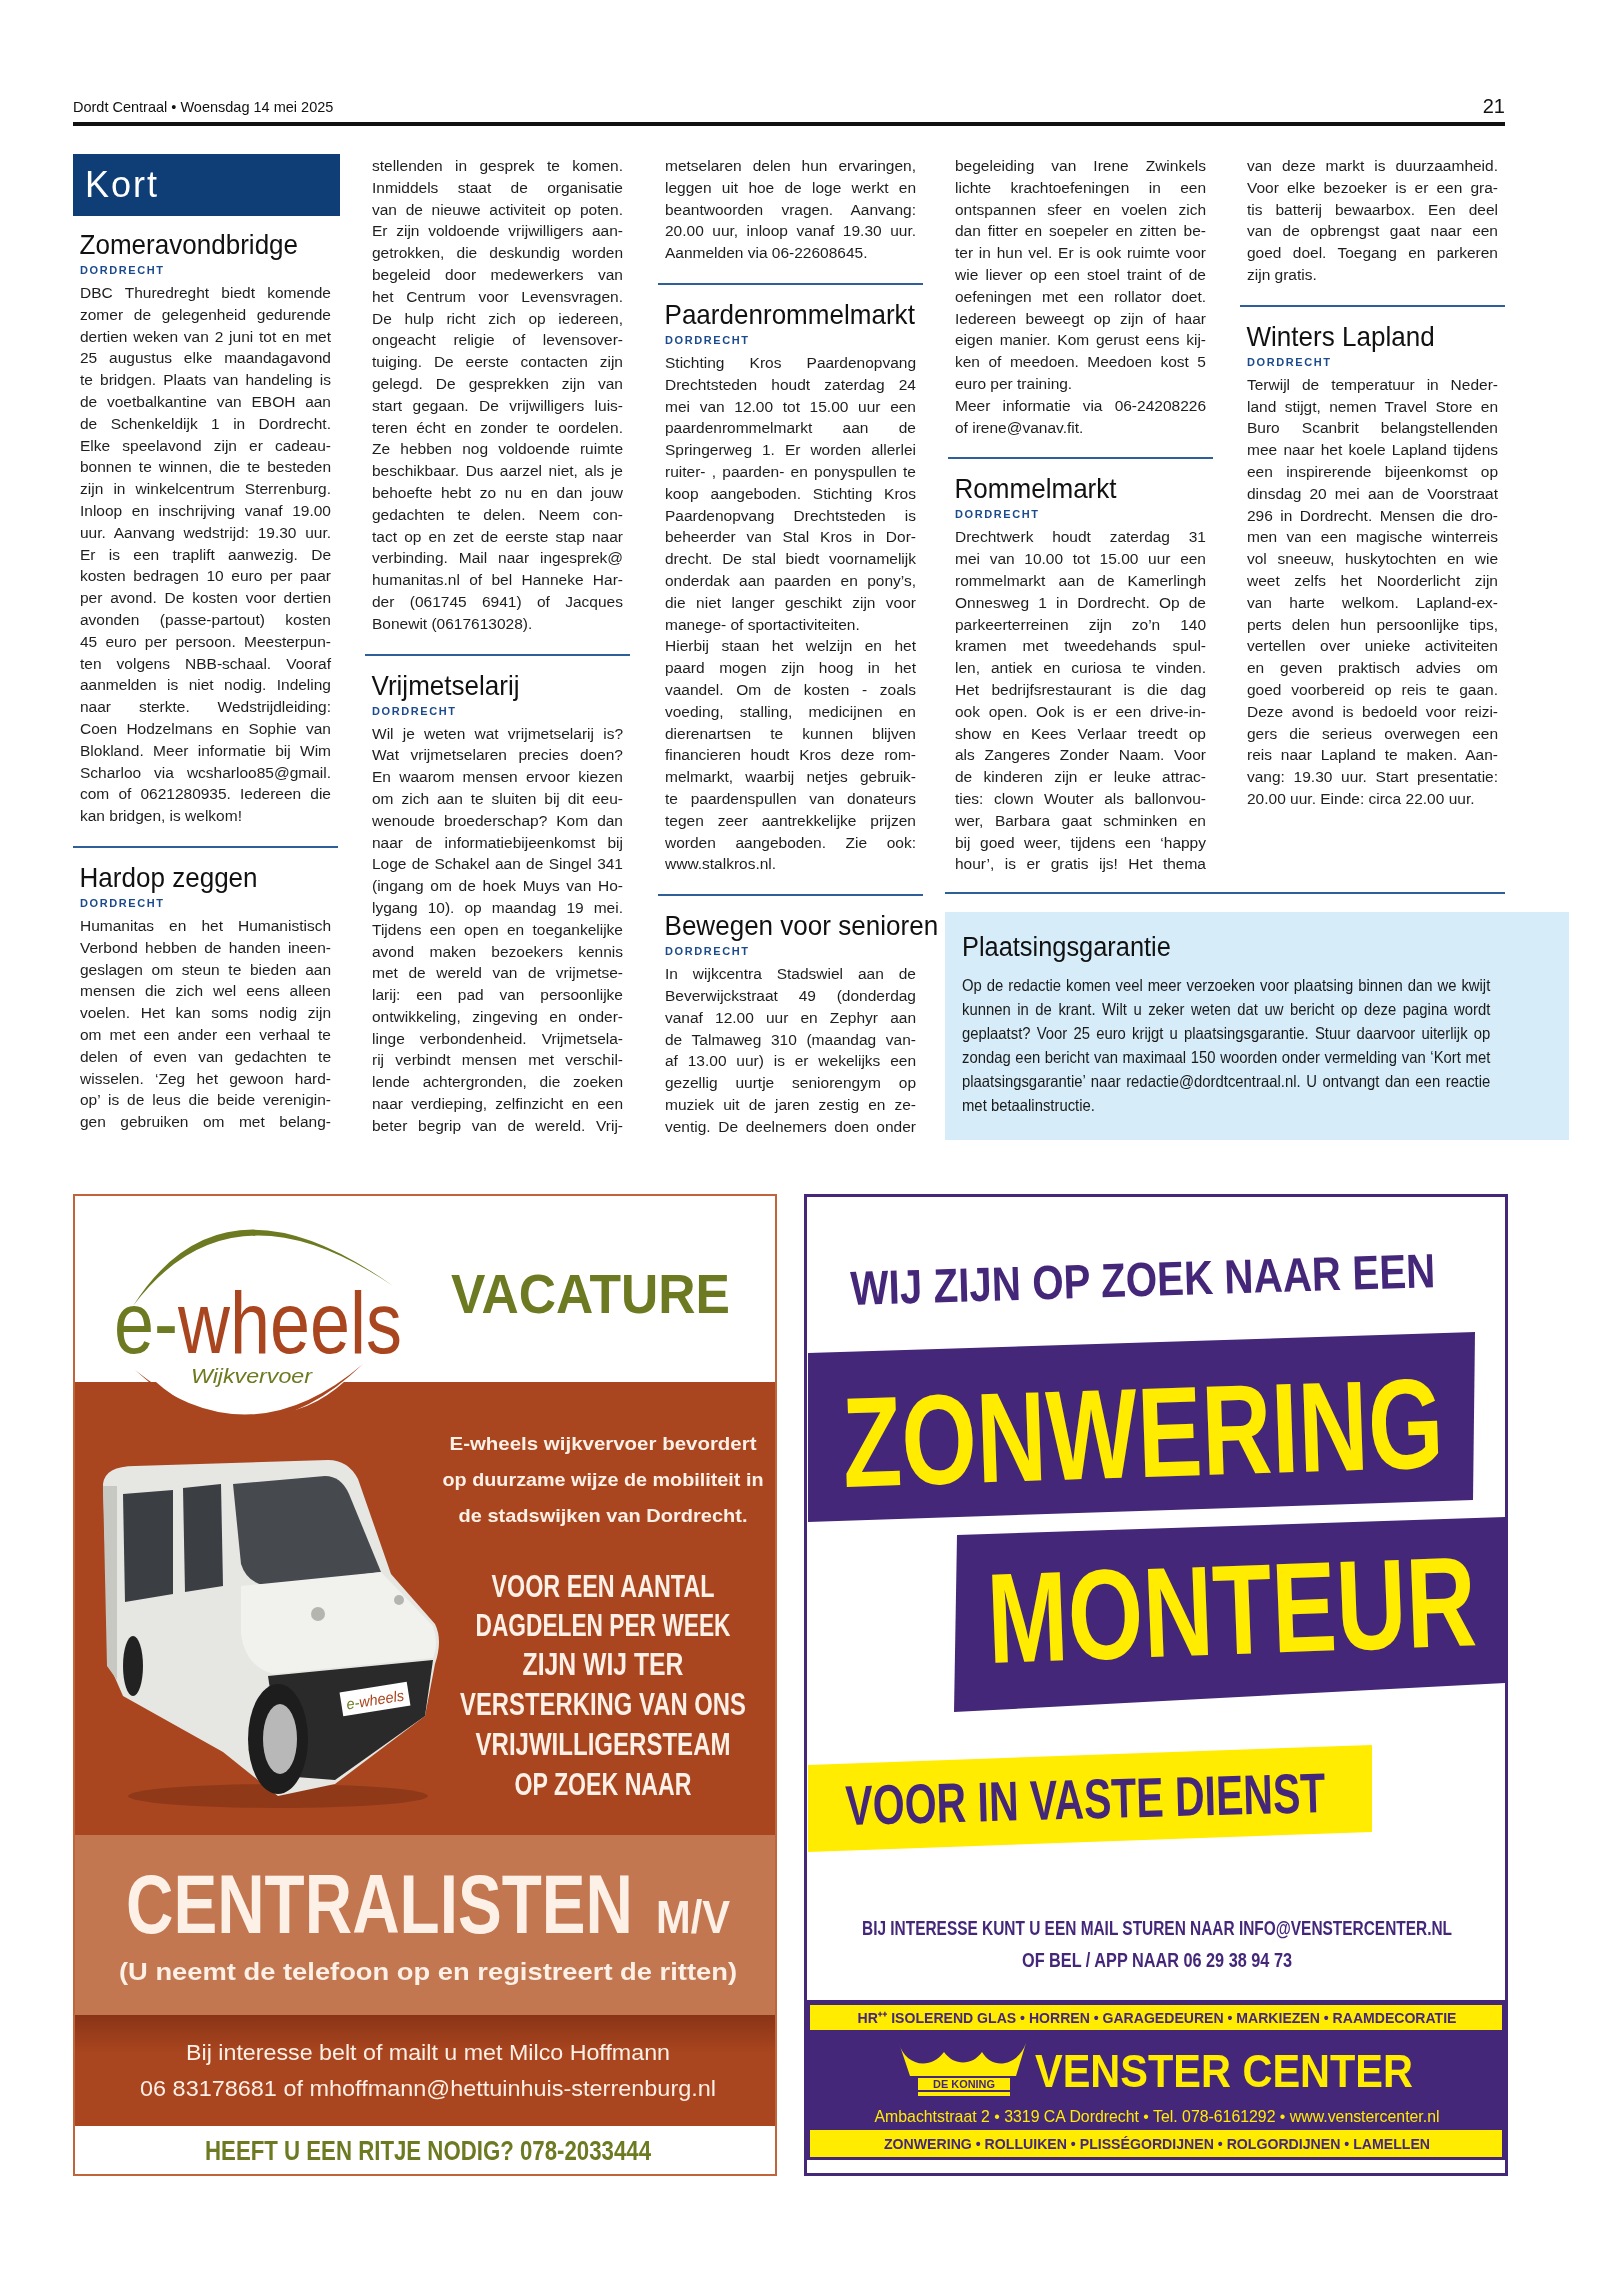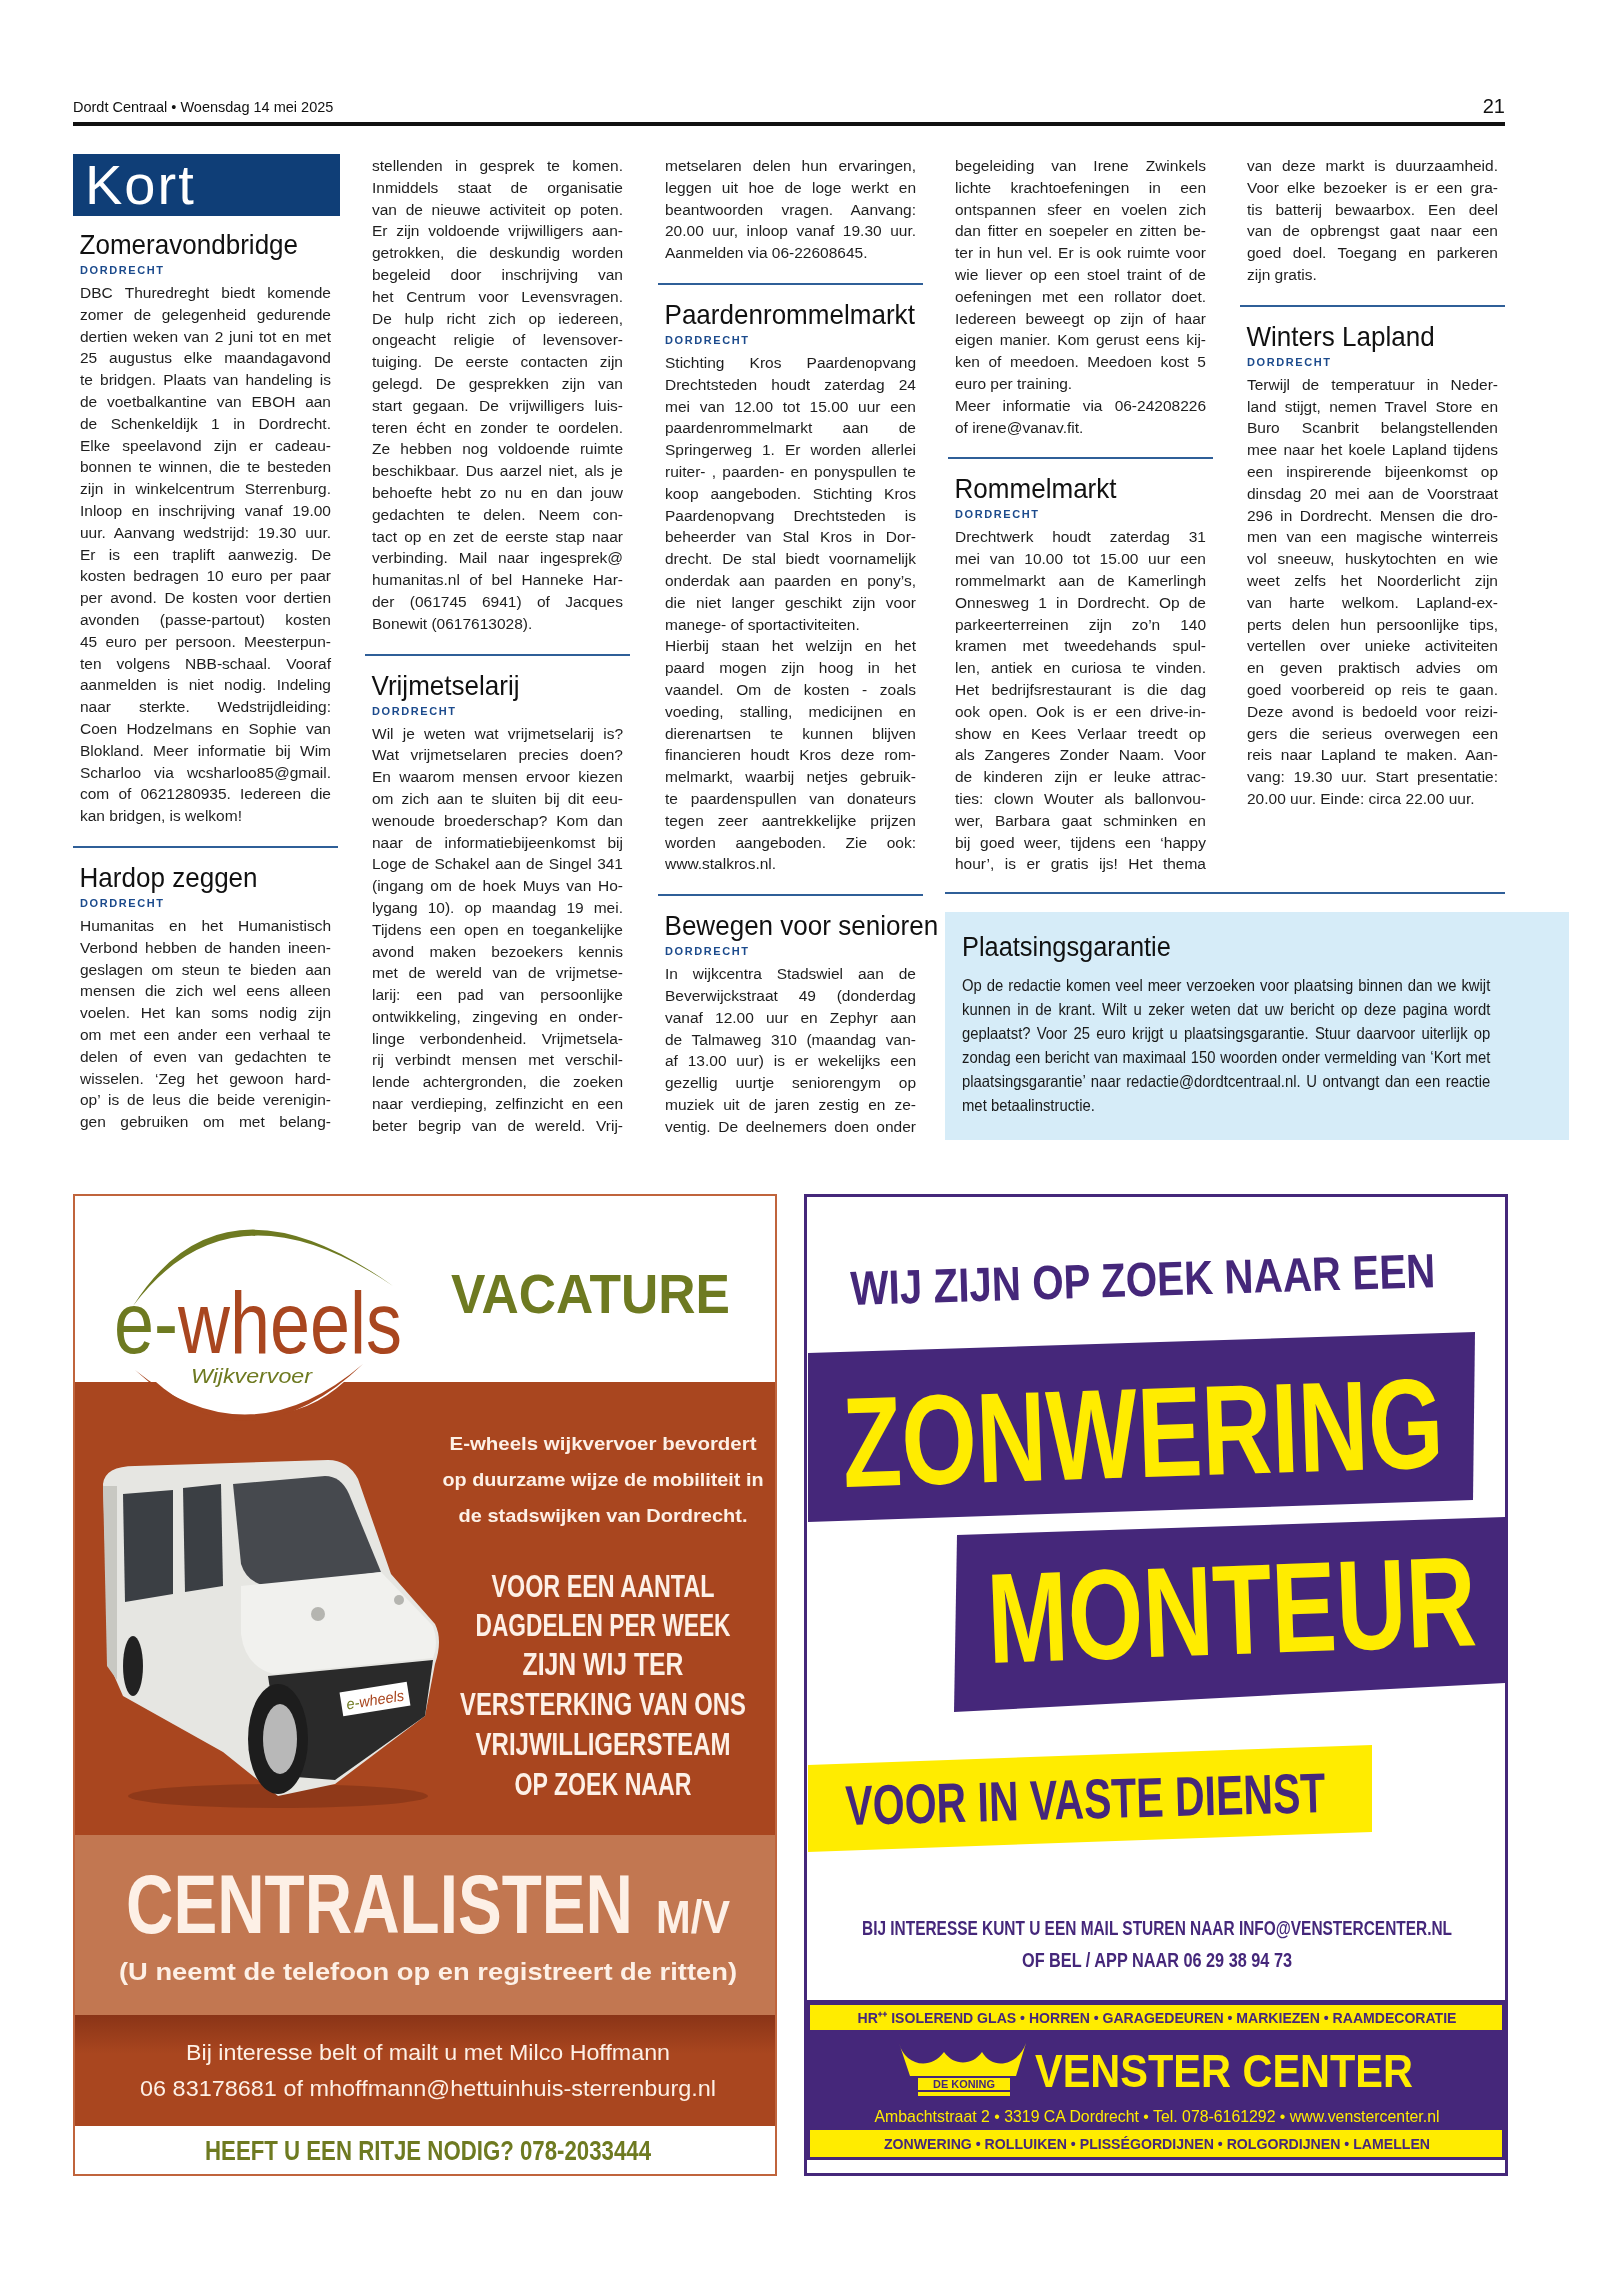--- a/index.html
+++ b/index.html
@@ -8,21 +8,21 @@
     --vc-purple:#45277a; --vc-yellow:#ffec00;
   }
   html,body{margin:0;padding:0;background:#fff;}
   #page{position:relative;width:1600px;height:2274px;background:#fff;overflow:hidden;
         font-family:"Liberation Sans",sans-serif;color:var(--text);}
   .hdr-left{position:absolute;left:73px;top:97px;font-size:14.5px;line-height:20px;white-space:nowrap;color:#111;}
   .hdr-left .pub{font-weight:normal;}
   .hdr-num{position:absolute;right:95px;top:92px;font-size:20px;line-height:28px;color:#111;}
   .hdr-rule{position:absolute;left:73px;top:122px;width:1432px;height:4px;background:#111;}
   .kort{position:absolute;left:73px;top:154px;width:267px;height:62px;background:var(--kort-bg);}
-  .kort span{position:absolute;left:12px;top:7px;font-size:56px;line-height:48px;color:#fff;letter-spacing:2px;}
+  .kort span{position:absolute;left:12px;top:7px;font-size:36px;line-height:48px;color:#fff;letter-spacing:2px;}
   .col{position:absolute;width:265px;}
   .col-0{left:73px;top:216px;} .col-1{left:365px;top:155px;} .col-2{left:658px;top:155px;}
   .col-3{left:948px;top:155px;} .col-4{left:1240px;top:155px;}
   .sep{margin-top:19px;height:0;border-top:2px solid var(--rule);}
   .article-title{margin-top:16px;height:28px;line-height:28px;font-size:28px;padding-left:7px;white-space:nowrap;
                  transform:scaleX(.93);transform-origin:left center;color:#111;}
   .col-0 .block:first-child .article-title{margin-top:15px;}
   .article-location{margin-top:2px;height:18px;line-height:18px;font-size:11px;font-weight:bold;letter-spacing:1.6px;
                     color:var(--place);padding-left:7px;}
   .article-location + .para{margin-top:3px;}
@@ -110,21 +110,21 @@
         </div>
       </div>
       <div class="col col-1">
         <div class="block continuation">
           <div class="para">
             <div class="line">stellenden in gesprek te komen.</div>
             <div class="line">Inmiddels staat de organisatie</div>
             <div class="line">van de nieuwe activiteit op poten.</div>
             <div class="line">Er zijn voldoende vrijwilligers aan-</div>
             <div class="line">getrokken, die deskundig worden</div>
-            <div class="line">begeleid door inschrijving van</div>
+            <div class="line">begeleid door medewerkers van</div>
             <div class="line">het Centrum voor Levensvragen.</div>
             <div class="line">De hulp richt zich op iedereen,</div>
             <div class="line">ongeacht religie of levensover-</div>
             <div class="line">tuiging. De eerste contacten zijn</div>
             <div class="line">gelegd. De gesprekken zijn van</div>
             <div class="line">start gegaan. De vrijwilligers luis-</div>
             <div class="line">teren écht en zonder te oordelen.</div>
             <div class="line">Ze hebben nog voldoende ruimte</div>
             <div class="line">beschikbaar. Dus aarzel niet, als je</div>
             <div class="line">behoefte hebt zo nu en dan jouw</div>

